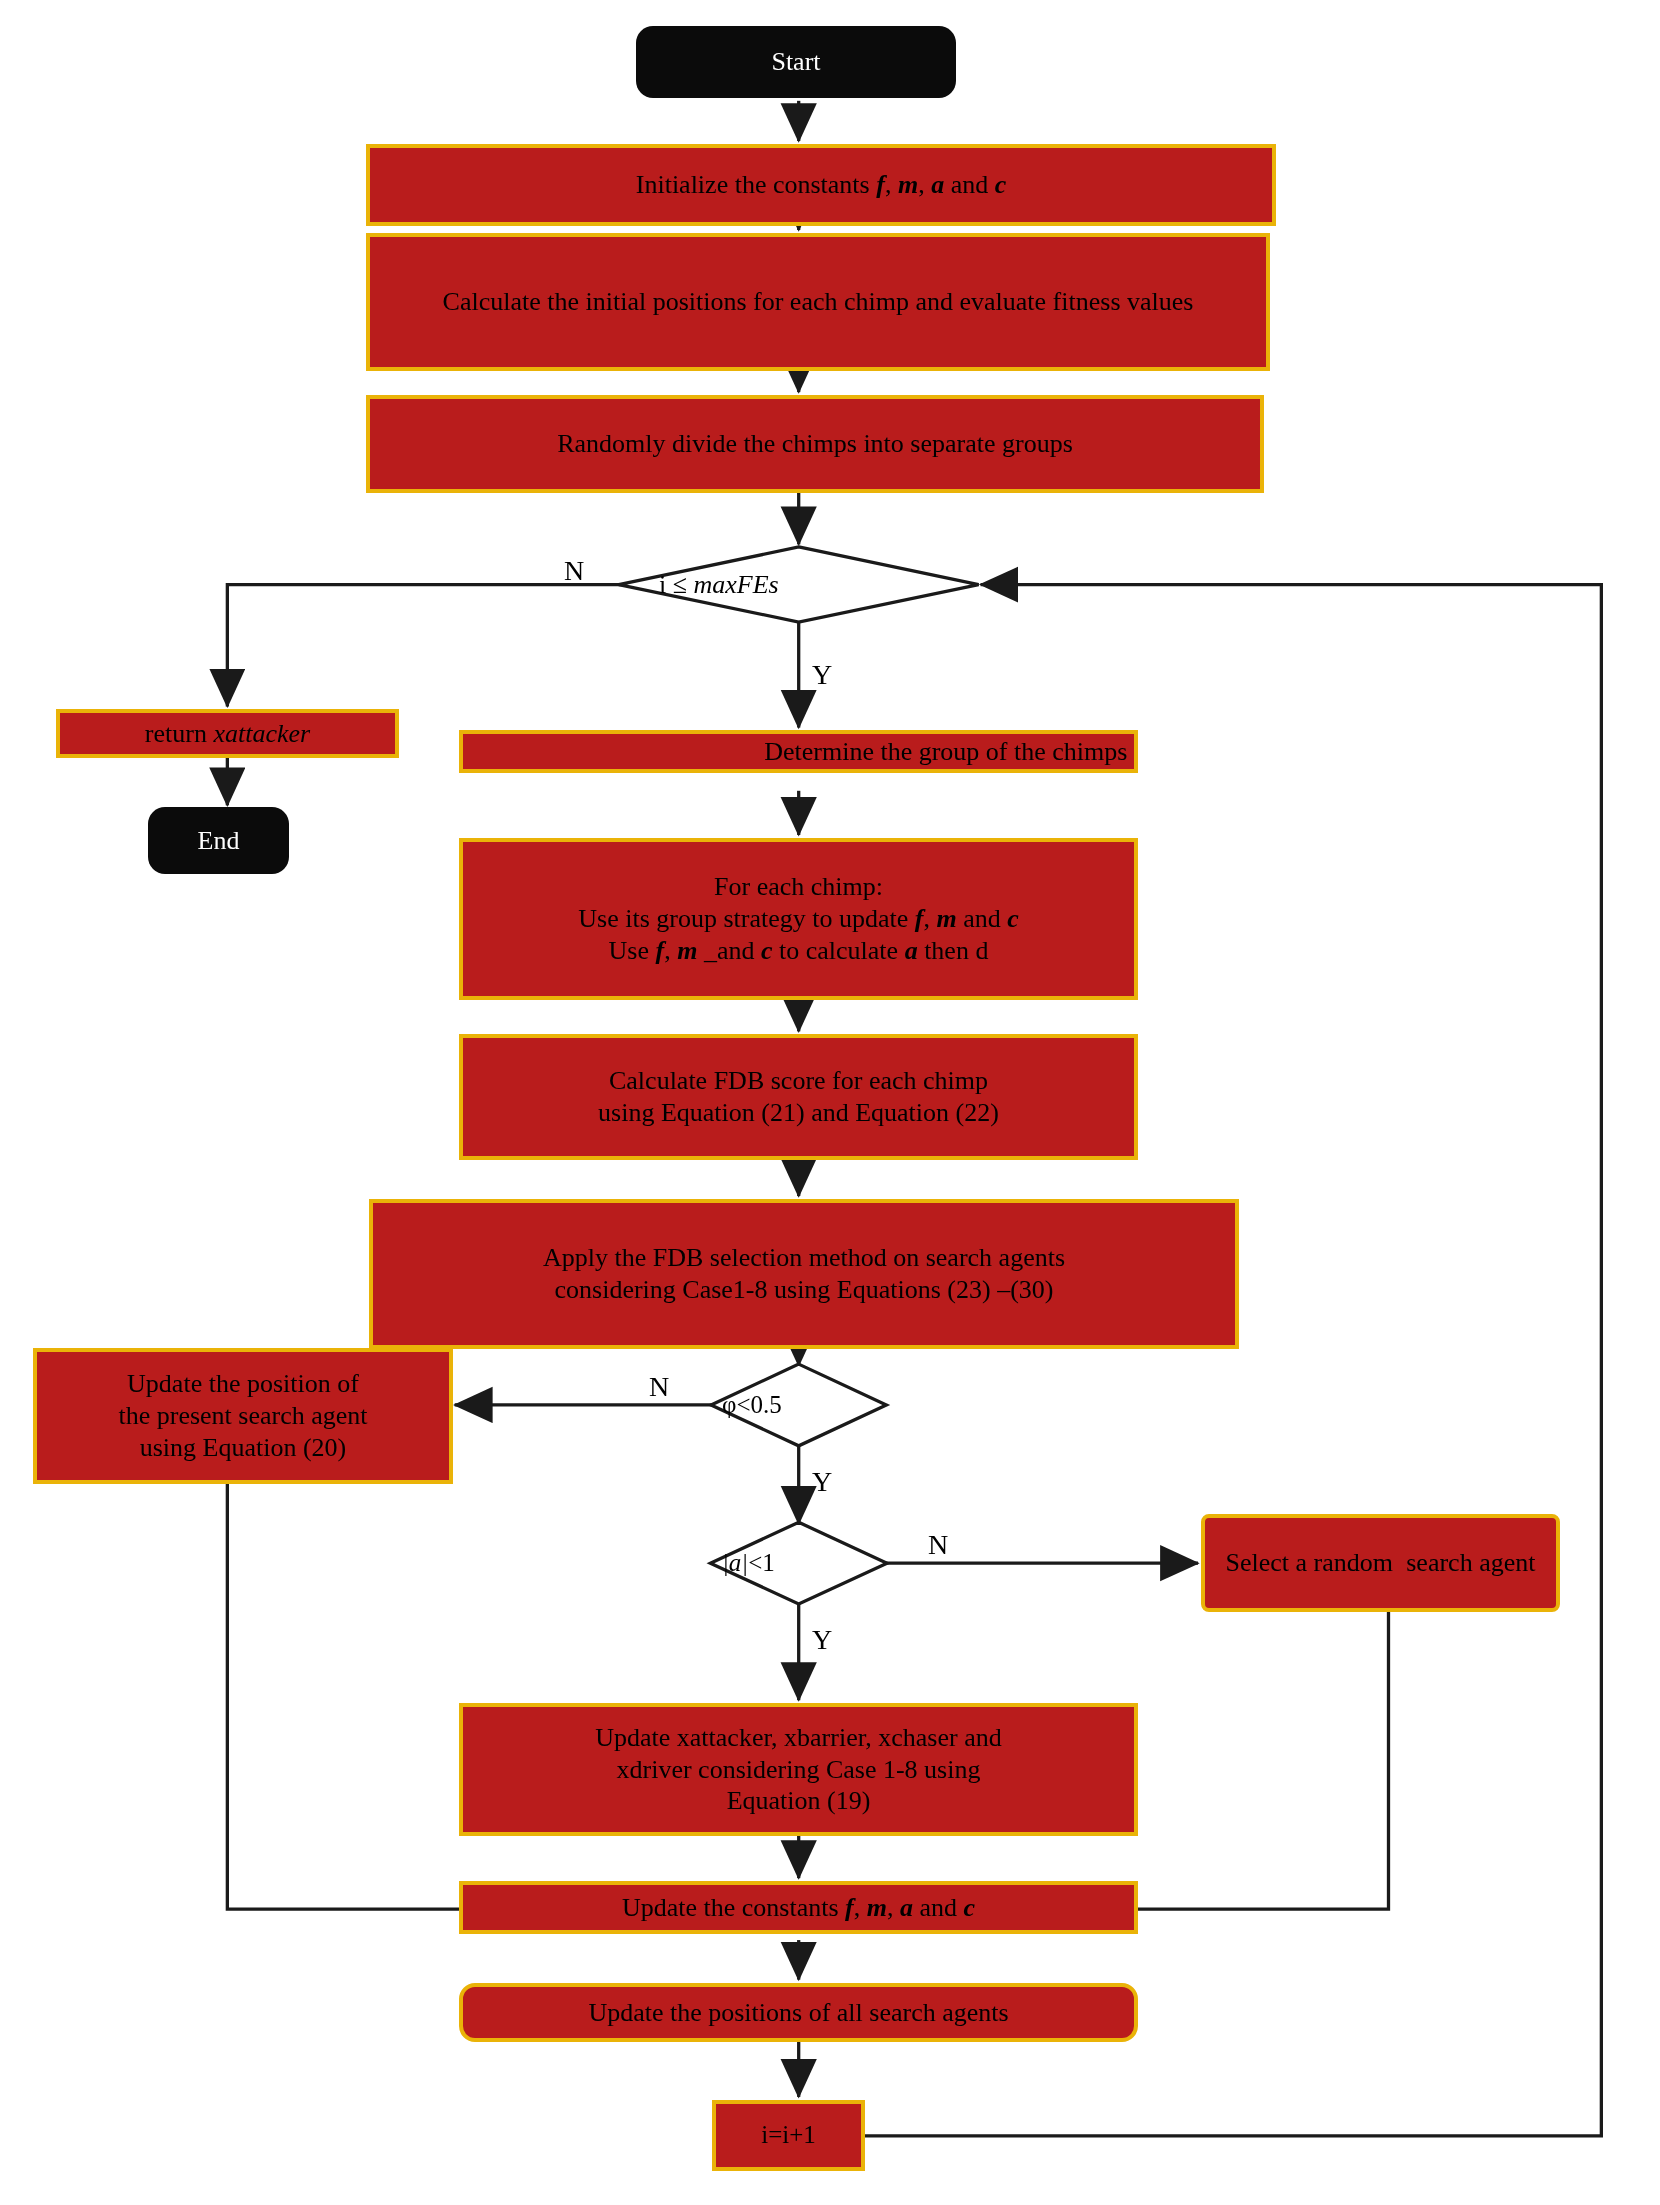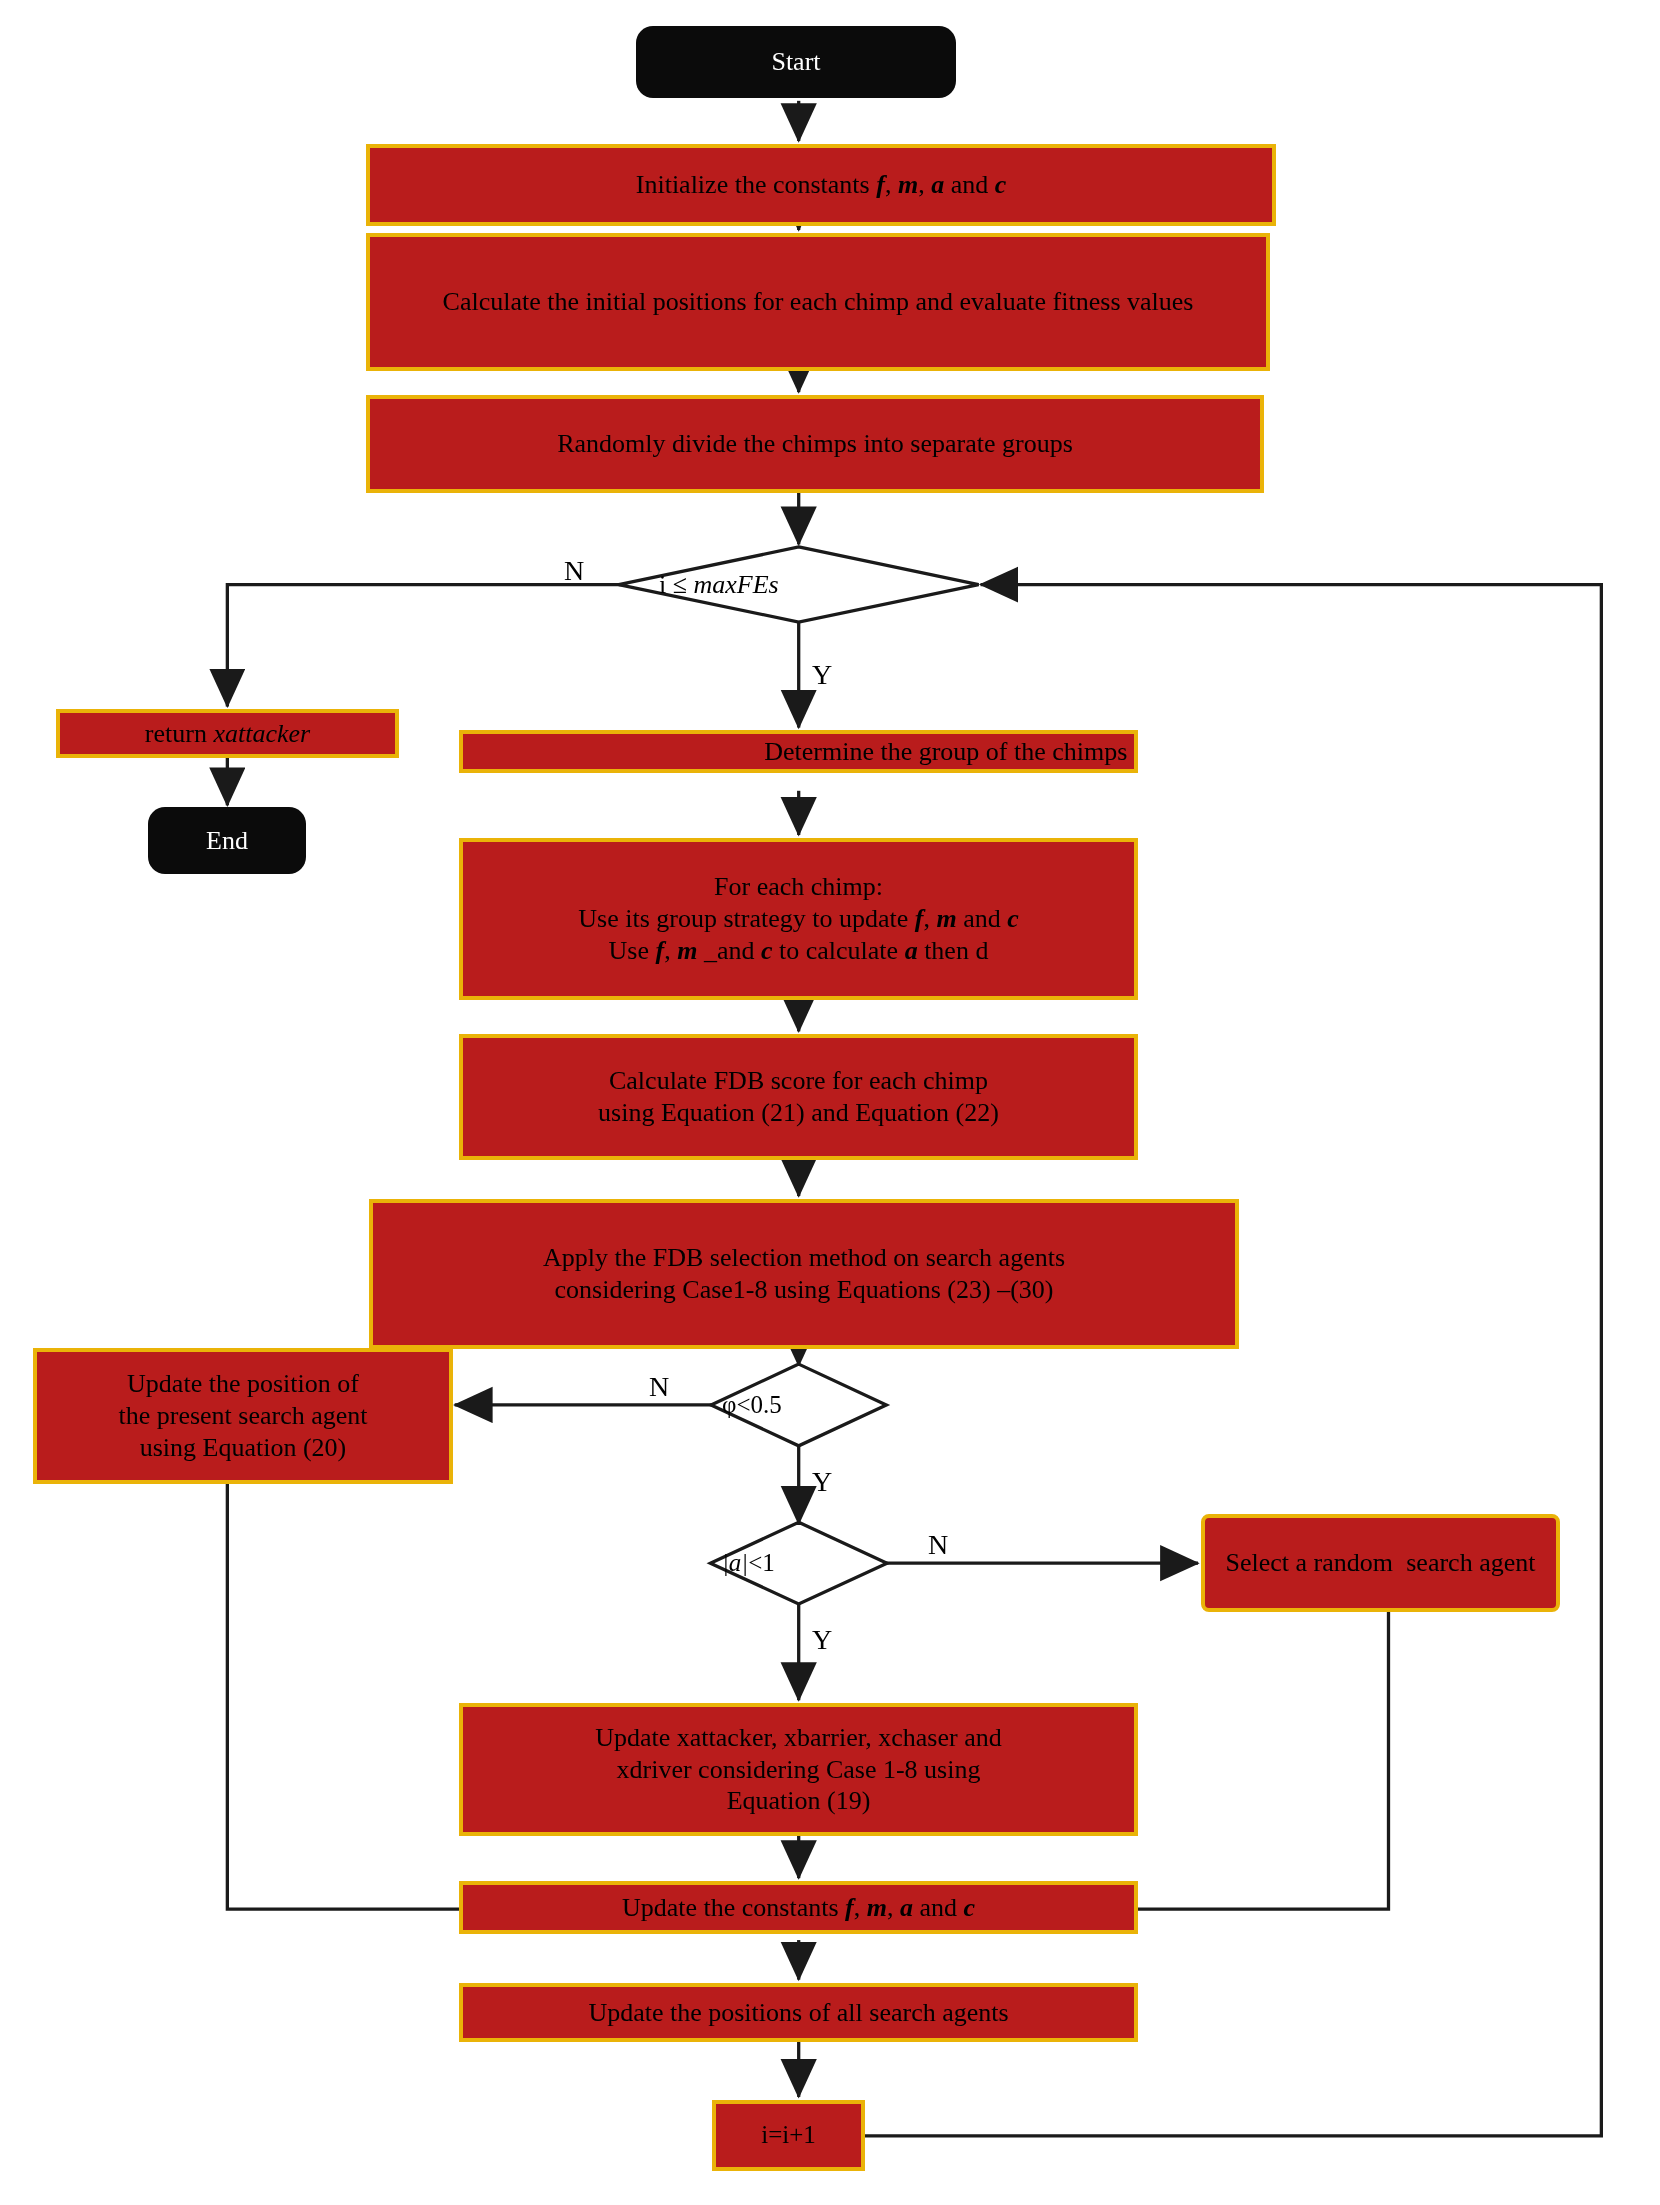--- a/index.html
+++ b/index.html
@@ -82,21 +82,21 @@
       <polygon points="1212,830 1485,887 1212,944 939,887"></polygon>
       <polygon points="1212,2070 1345,2132 1212,2194 1079,2132"></polygon>
       <polygon points="1212,2310 1346,2372 1212,2434 1078,2372"></polygon>
     </g>
   </svg>
 
   <div class="node term" style="left:636px;top:26px;width:320px;height:72px;">
     <span class="tx">Start</span>
   </div>
 
-  <div class="node term" style="left:148px;top:807px;width:158px;height:67px;">
+  <div class="node term" style="left:148px;top:807px;width:141px;height:67px;">
     <span class="tx">End</span>
   </div>
 
   <div class="node" style="left:366px;top:144px;width:910px;height:82px;">
     <span class="tx">Initialize the constants <b class="bi">f</b>, <b class="bi">m</b>, <b class="bi">a</b> and <b class="bi">c</b></span>
   </div>
 
   <div class="node" style="left:366px;top:233px;width:904px;height:138px;">
     <span class="tx">Calculate the initial positions for each chimp and evaluate fitness values</span>
   </div>
@@ -143,21 +143,21 @@
   <div class="node" style="left:459px;top:1703px;width:679px;height:133px;flex-direction:column;">
     <span class="tx">Update xattacker, xbarrier, xchaser and</span>
     <span class="tx">xdriver considering Case 1-8 using</span>
     <span class="tx">Equation (19)</span>
   </div>
 
   <div class="node" style="left:459px;top:1881px;width:679px;height:53px;">
     <span class="tx">Update the constants <b class="bi">f</b>, <b class="bi">m</b>, <b class="bi">a</b> and <b class="bi">c</b></span>
   </div>
 
-  <div class="node" style="left:459px;top:1983px;width:679px;height:59px;">
+  <div class="node" style="left:459px;top:1983px;width:679px;height:59px;border-radius:16px;">
     <span class="tx">Update the positions of all search agents</span>
   </div>
 
   <div class="node" style="left:712px;top:2100px;width:153px;height:71px;font-size:25px;">
     <span class="tx">i=i+1</span>
   </div>
 
   <div class="diamond" style="left:659px;top:564px;width:279px;height:42px;">
     <span class="dlabel">i ≤ <i class="v">maxFEs</i></span>
   </div>

